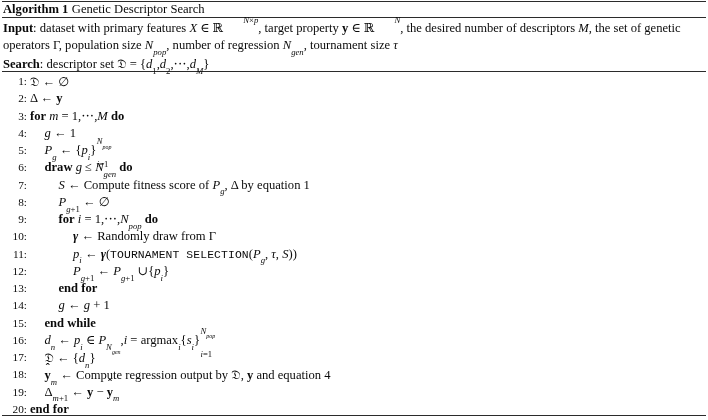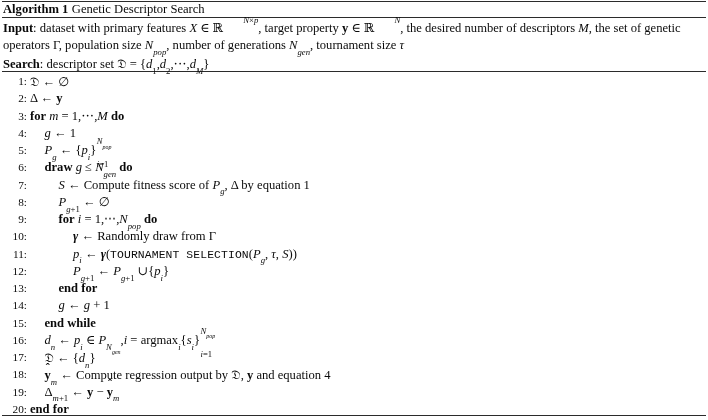--- a/index.html
+++ b/index.html
@@ -83,21 +83,21 @@
     text-align: right;
     font-size: 11.3px;
     line-height: 17.25px;
   }
   .stmt {
     position: absolute;
     line-height: 17.25px;
   }
   .ind0 { left: 30px; }
   .ind1 { left: 44.5px; }
-  .ind2 { left: 58.5px; font-family: Liberation Serif, serif; }
+  .ind2 { left: 58.5px; }
   .ind3 { left: 73px; text-align: right; }
 
   
   .mi { font-style: italic; }
   .mb { font-weight: bold; }
   .mbi { font-weight: bold; font-style: italic; }
   .mr { font-style: normal; }
   .op { font-style: normal; }
   .tt {
     font-family: "Liberation Mono", "DejaVu Sans Mono", monospace;
@@ -169,21 +169,21 @@
     <span class="alg-label">Algorithm 1</span><span class="thin">&nbsp;</span><span class="alg-name">Genetic Descriptor Search</span>
   </div>
 
   <div class="preamble">
 
     <div class="pre-line">
       <span class="kw">Input</span><span class="mr">: dataset with primary features </span><span class="mi">X</span> <span class="op">∈</span> <span class="bb">ℝ</span><sup><span class="mi">N</span><span class="mr">×</span><span class="mi">p</span></sup><span class="mr">, target property </span><span class="mb">y</span> <span class="op">∈</span> <span class="bb">ℝ</span><sup><span class="mi">N</span></sup><span class="mr">, the desired number of descriptors </span><span class="mi">M</span><span class="mr">, the set of genetic</span>
     </div>
 
     <div class="pre-line">
-      <span class="mr">operators </span><span class="mr">Γ</span><span class="mr">, population size </span><span class="mi">N</span><sub><span class="mi">pop</span></sub><span class="mr">, number of generations </span><span class="mi">N</span><sub><span class="mi">gen</span></sub><span class="mr">, tournament size </span><span class="mi">τ</span>
+      <span class="mr">operators </span><span class="mr">Γ</span><span class="mr">, population size </span><span class="mi">N</span><sub><span class="mi">pop</span></sub><span class="mr">, number of regression </span><span class="mi">N</span><sub><span class="mi">gen</span></sub><span class="mr">, tournament size </span><span class="mi">τ</span>
     </div>
 
     <div class="pre-line">
       <span class="kw">Search</span><span class="mr">: descriptor set </span><span class="frak">𝔇</span> <span class="op">=</span> <span class="mr">{</span><span class="mi">d</span><sub>1</sub><span class="mr">,</span><span class="mi">d</span><sub>2</sub><span class="mr">,⋅⋅⋅,</span><span class="mi">d</span><sub><span class="mi">M</span></sub><span class="mr">}</span>
     </div>
 
   </div>
 
   <div class="body-lines">
 

